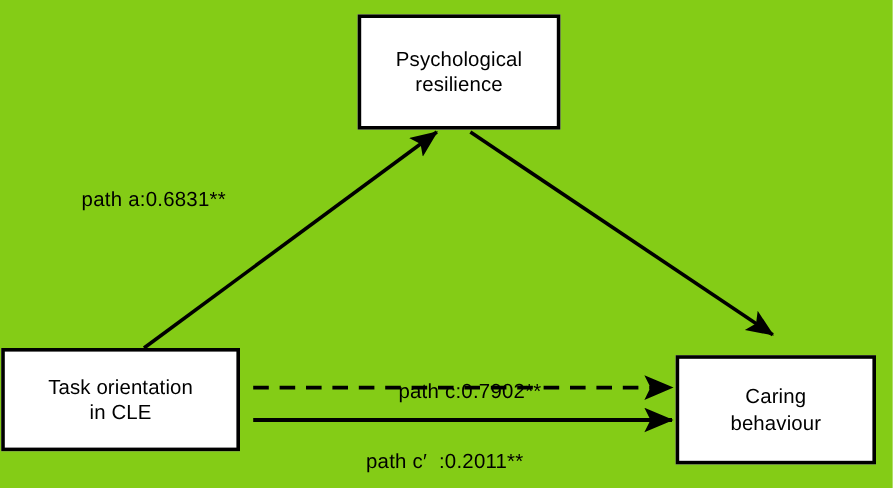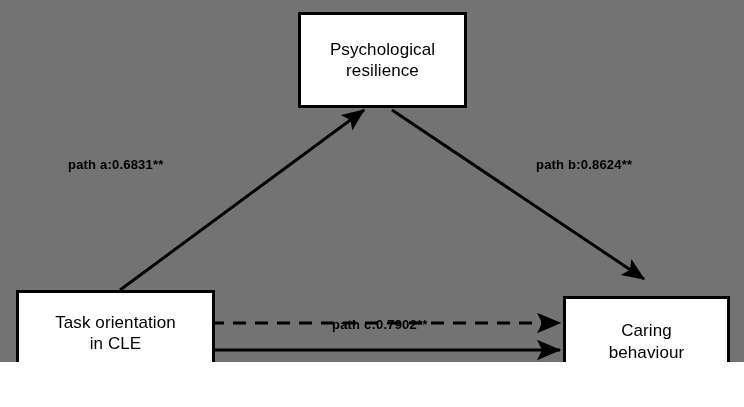--- a/index.html
+++ b/index.html
@@ -4,22 +4,22 @@
 <title>Mediation Path Diagram</title>
 <style>
   html, body {
     margin: 0;
     padding: 0;
     background: #ffffff;
   }
   #diagram-root {
     position: relative;
     width: 744px;
-    height: 362px;
-    background: #737373;
+    height: 407px;
+    background: #84cc16;
     overflow: hidden;
     font-family: "Liberation Sans", "DejaVu Sans", sans-serif;
   }
   .node-box {
     position: absolute;
     box-sizing: border-box;
     border: 3px solid #000000;
     background: #ffffff;
     display: flex;
     align-items: center;
@@ -35,21 +35,21 @@
     white-space: pre-line;
     padding: 0 6px;
   }
   #node-resilience {
     left: 298px;
     top: 12px;
     width: 169px;
     height: 96px;
   }
   #node-task-orientation {
-    left: 16px;
+    left: 1px;
     top: 290px;
     width: 199px;
     height: 86px;
     text-align: center;
   }
   #node-caring-behaviour {
     left: 563px;
     top: 296px;
     width: 167px;
     height: 91px;
@@ -57,22 +57,22 @@
   #edge-layer {
     position: absolute;
     left: 0;
     top: 0;
     width: 744px;
     height: 407px;
     z-index: 1;
   }
   .path-label {
     position: absolute;
-    font-size: 13px;
-    font-weight: 700;
+    font-size: 17px;
+    font-weight: 400;
     color: #000000;
     white-space: pre;
     z-index: 4;
     letter-spacing: 0.2px;
   }
   #label-path-a { left: 68px;  top: 157px; }
   #label-path-b { left: 536px; top: 157px; }
   #label-path-c { left: 332px; top: 277px; margin-top: 40px; }
   #label-path-c-prime { left: 305px; top: 375px; }
 </style>
@@ -107,18 +107,18 @@
 in CLE</span>
   </div>
 
   <div class="node-box" id="node-caring-behaviour">
     <span class="node-label">Caring
 behaviour</span>
   </div>
 
   <div class="path-label" id="label-path-a">path a:0.6831**</div>
 
-  <div class="path-label" id="label-path-b">path b:0.8624**</div>
 
   <div class="path-label" id="label-path-c">path c:0.7902**</div>
 
+  <div class="path-label" id="label-path-c-prime">path c′  :0.2011**</div>
 
 </div>
 
 </body></html>

